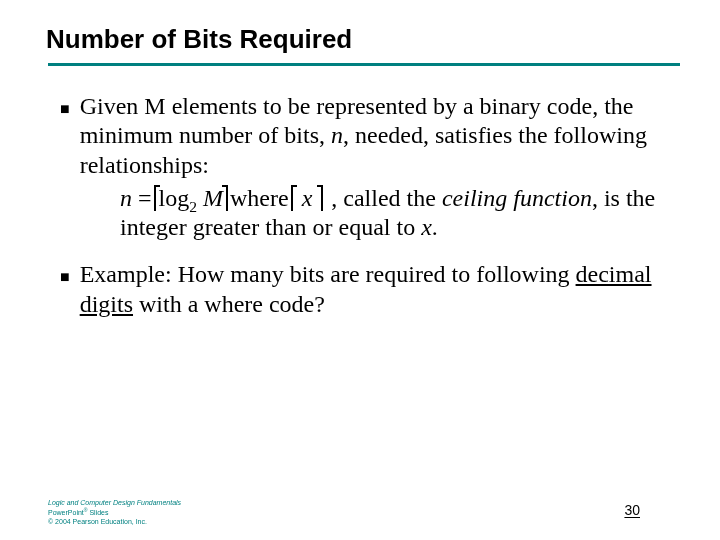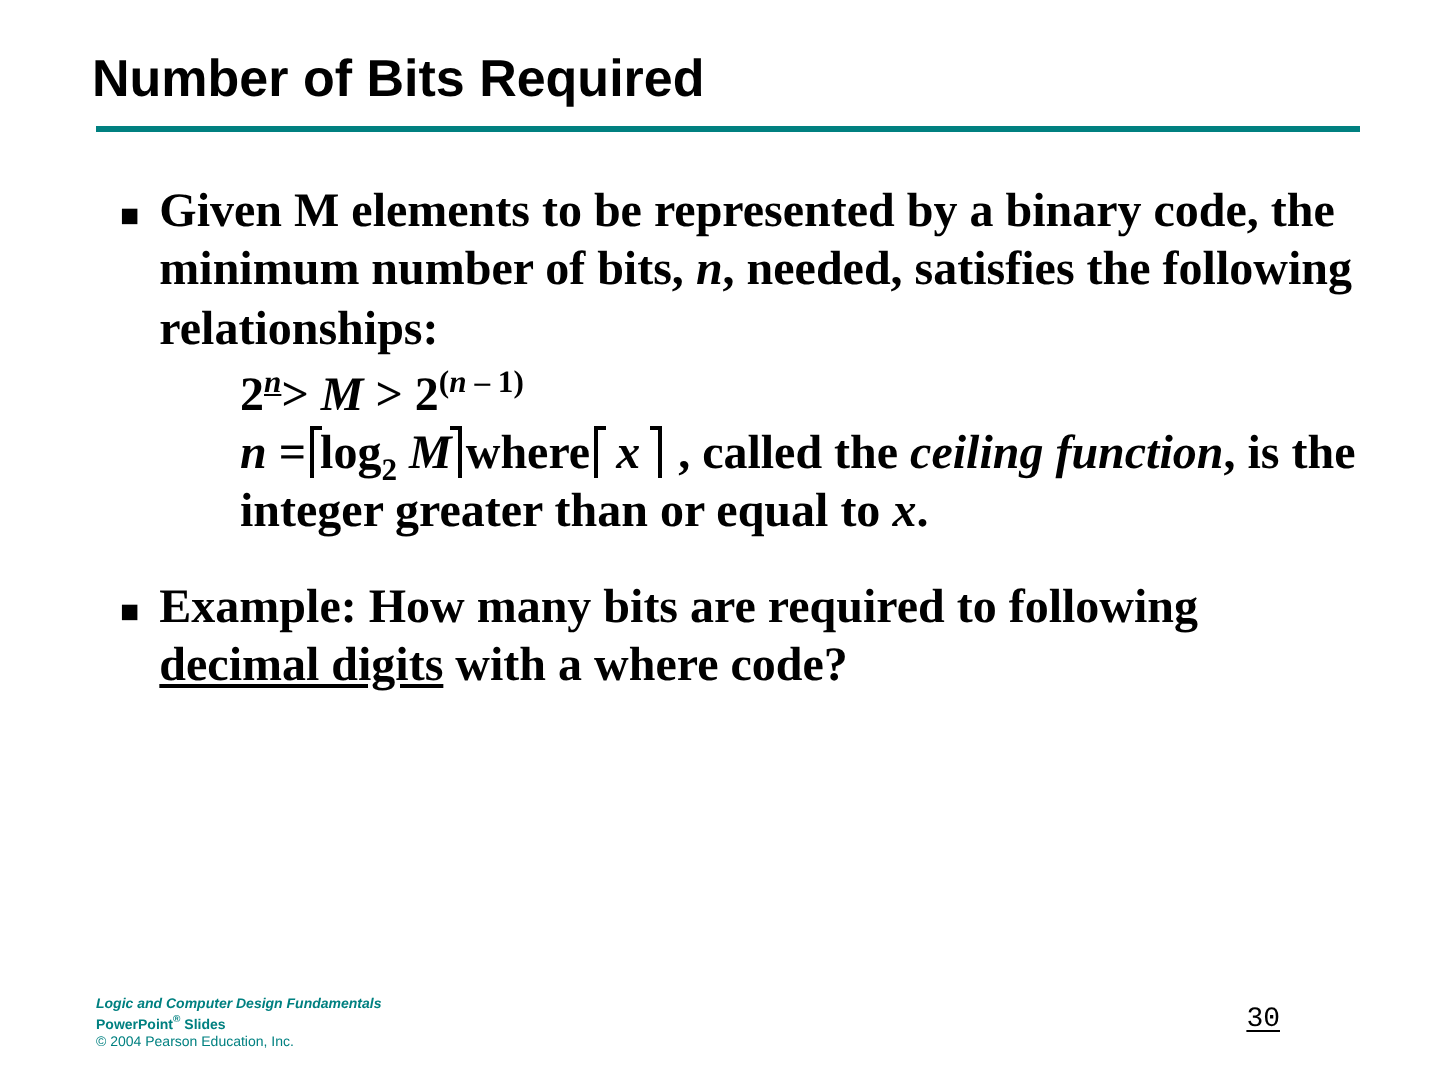--- a/index.html
+++ b/index.html
@@ -40,21 +40,21 @@
     display: flex;
     margin-bottom: 2px;
   }
   .bullet-mark {
     font-size: 16px;
     margin-right: 10px;
     margin-top: 7px;
     color: #000;
   }
   .bullet-body { flex: 1; }
-  .bold { font-weight: bold; }
+  .bold { font-weight: normal; }
   .ital { font-style: italic; }
   .u { text-decoration: underline; text-underline-offset: 2px; }
   .sub-block {
     margin-left: 60px;
     margin-top: 4px;
     margin-bottom: 18px;
     font-size: 24px;
     line-height: 1.22;
   }
   .sup { font-size: 0.65em; vertical-align: super; line-height: 0; }
@@ -102,21 +102,21 @@
     font-family: Arial, Helvetica, sans-serif;
     font-size: 7px;
     line-height: 1.2;
     color: #008080;
   }
   .footer .tiny-sup { font-size: 5px; vertical-align: super; }
   .pagenum {
     position: absolute;
     right: 80px;
     bottom: 22px;
-    font-family: Liberation Mono, monospace;
+    font-family: Liberation Sans, sans-serif;
     font-size: 14px;
     color: #000;
     text-decoration: underline;
     text-underline-offset: 2px;
   }
 </style>
 </head>
 <body>
 
 <div class="slide">
@@ -127,23 +127,20 @@
   <div class="content">
 
     <div class="bullet">
       <span class="bullet-mark">■</span>
       <div class="bullet-body bold">
         <span>Given M elements to be represented by a binary code, the minimum number of bits, </span><span class="ital">n</span><span>, needed, satisfies the following relationships:</span>
       </div>
     </div>
 
     <div class="sub-block">
-      <div>
-        <span class="bold">2</span><span class="supu bold ital">n</span><span class="bold">&gt; </span><span class="bold ital">M</span><span class="bold">  &gt; </span><span class="bold">2</span><span class="sup bold">(</span><span class="sup bold ital">n</span><span class="sup bold"> – 1)</span>
-      </div>
       <div>
         <span class="bold ital">n</span><span class="bold"> =</span><span class="ceil-l"></span><span class="bold">log</span><span class="sub bold">2</span><span class="bold ital"> M</span><span class="ceil-r"></span><span class="bold">where</span><span class="ceil-l"></span><span class="bold ital"> x </span><span class="ceil-r"></span><span class="bold"> , called the </span><span class="bold ital">ceiling function</span><span class="bold">, is the integer greater than or equal to </span><span class="bold ital">x</span><span class="bold">.</span>
       </div>
     </div>
 
     <div class="bullet">
       <span class="bullet-mark">■</span>
       <div class="bullet-body bold">
         <span>Example: How many bits are required to following </span><span class="u">decimal digits</span><span> with a where code?</span>
       </div>

